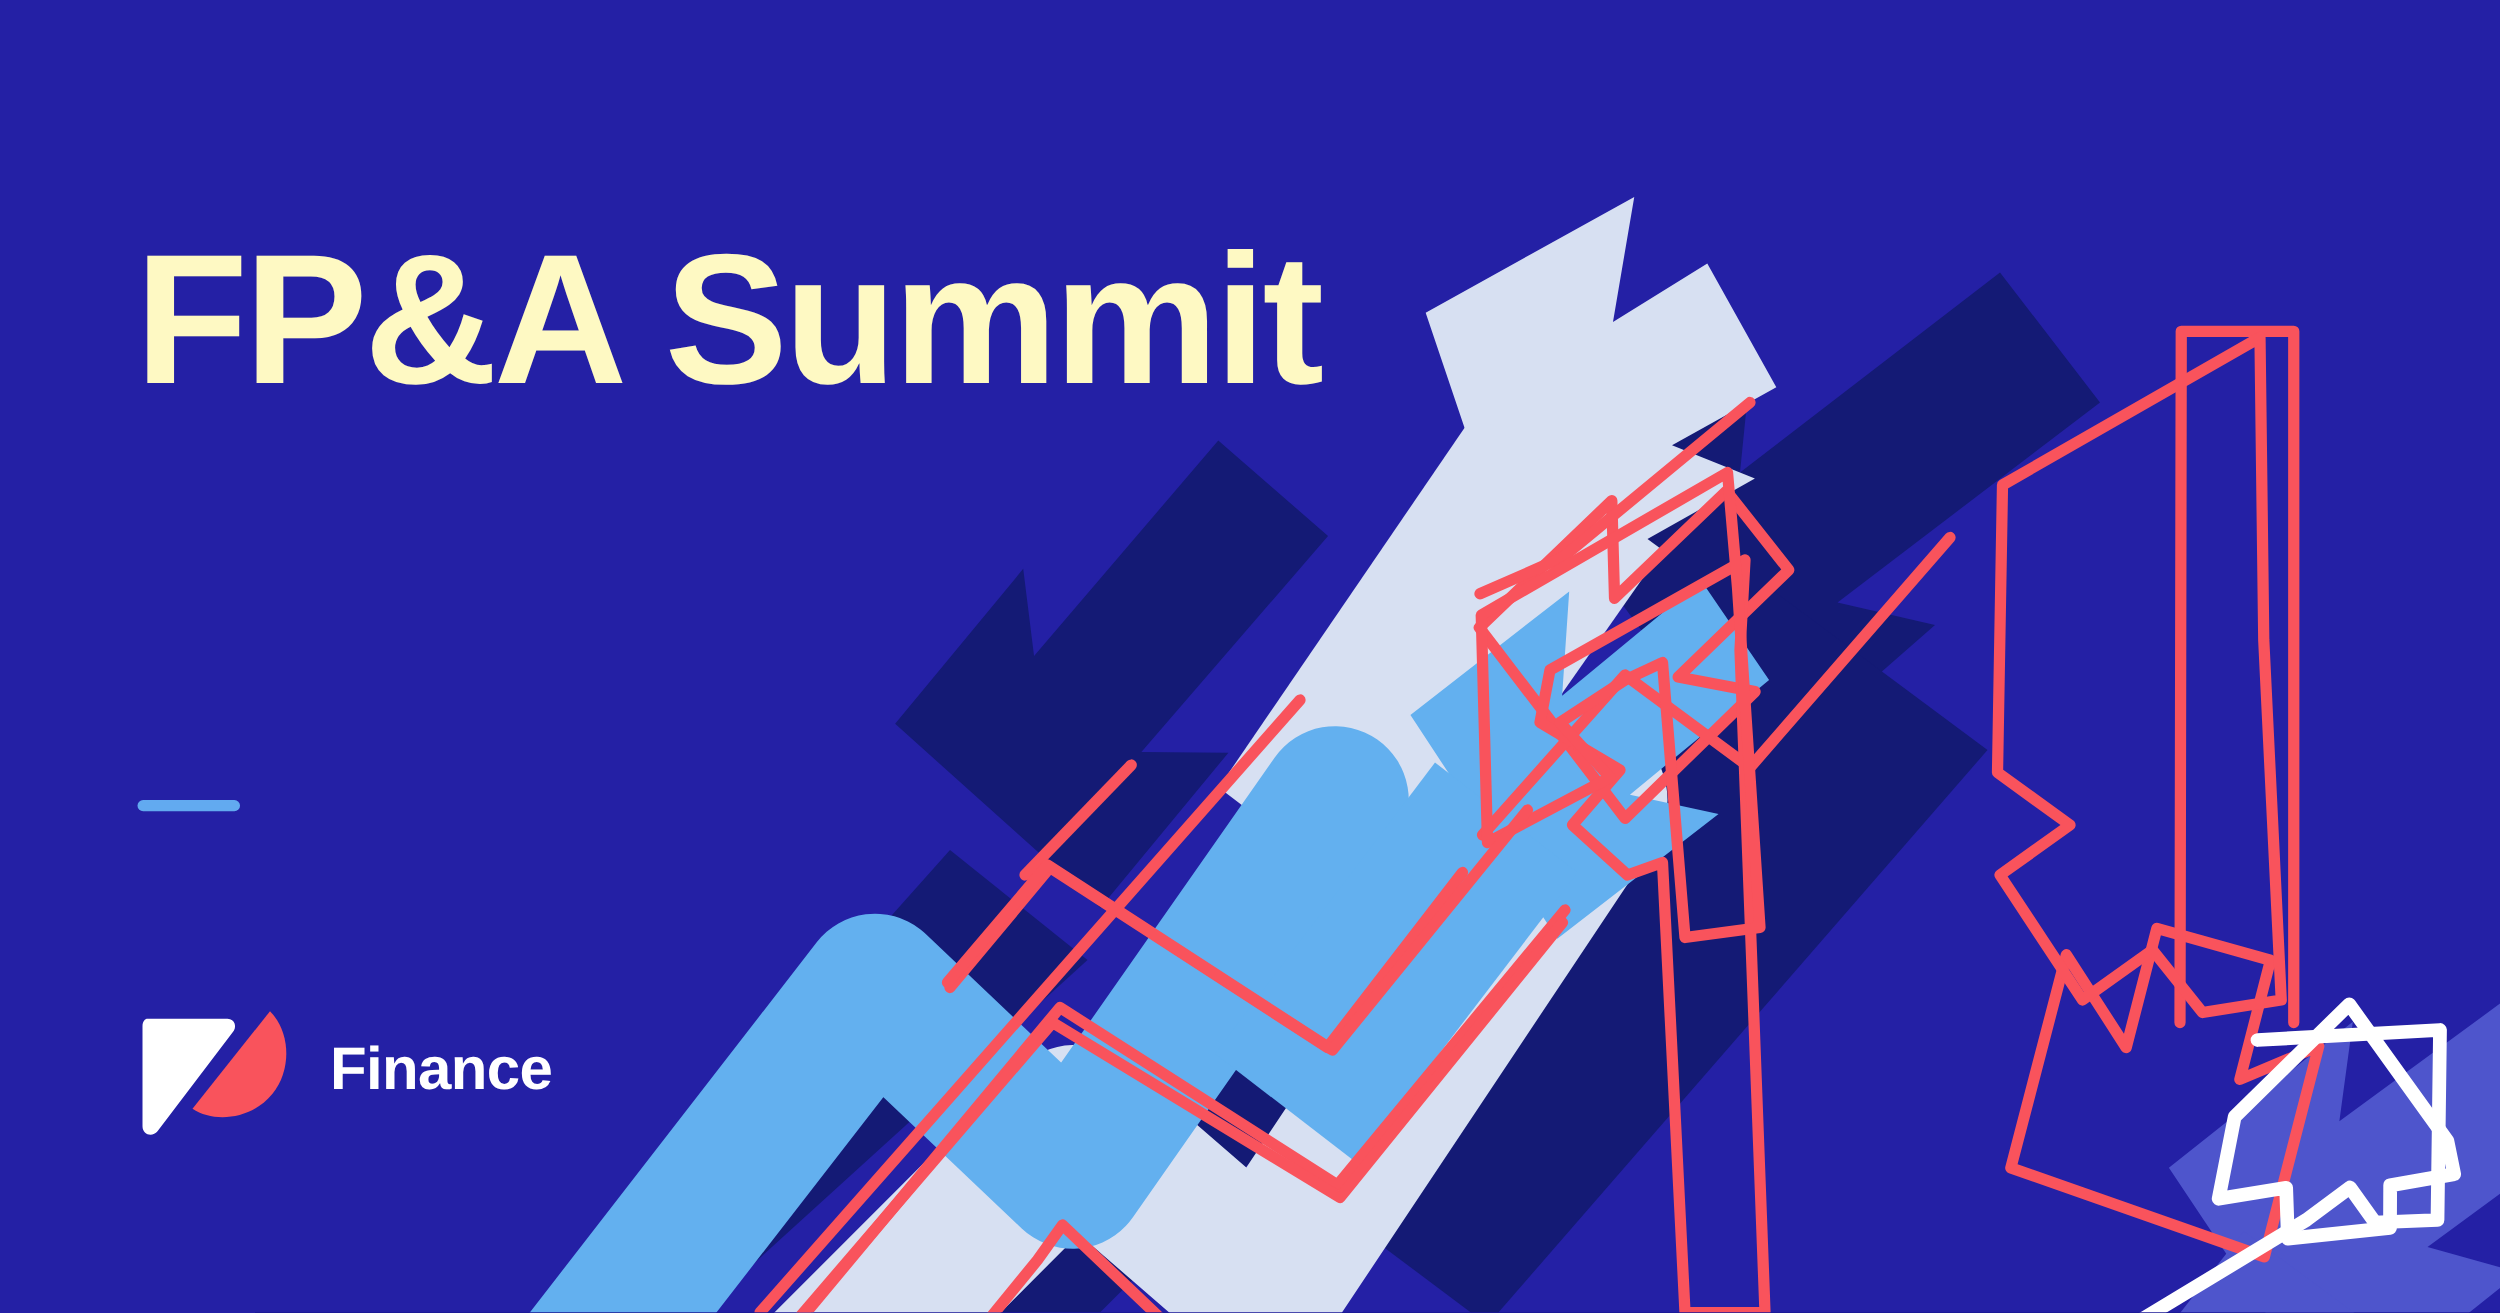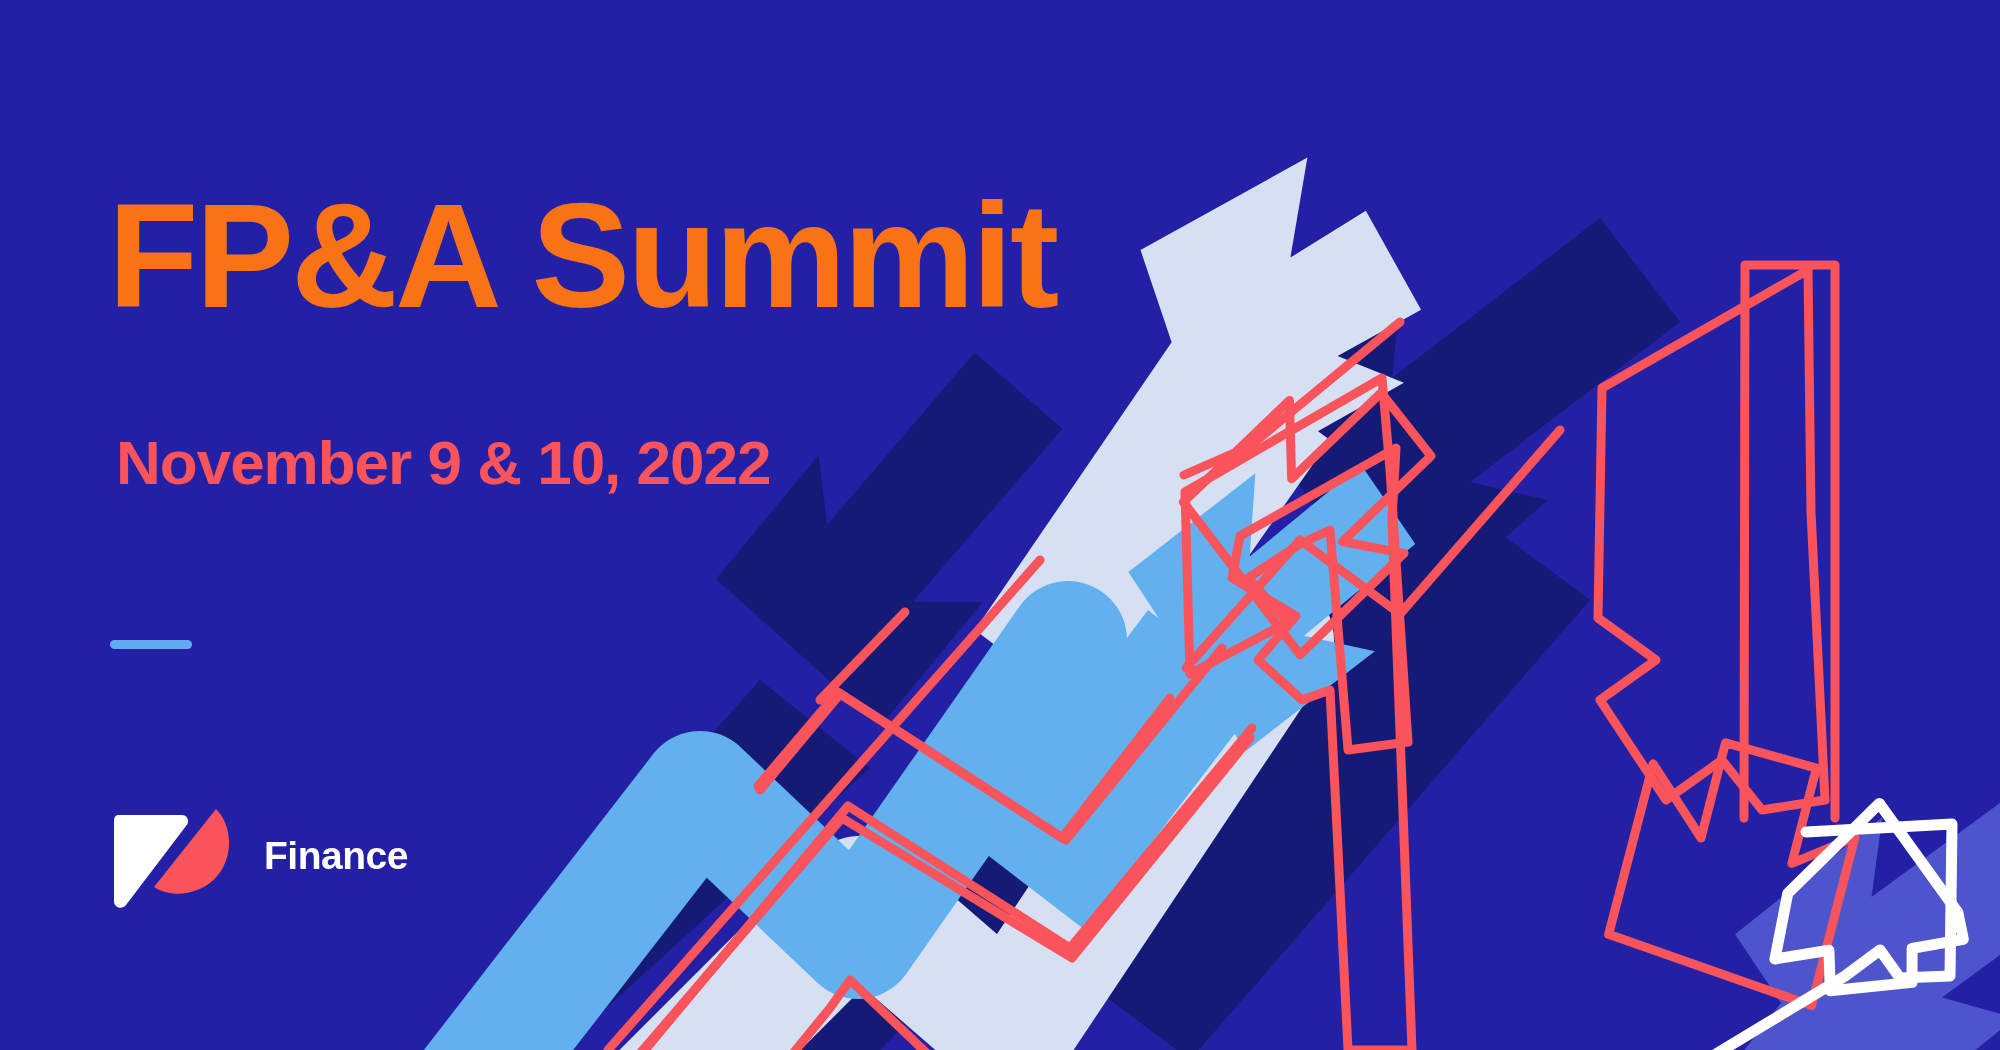--- a/index.html
+++ b/index.html
@@ -33,21 +33,21 @@
 
   .title {
     position: absolute;
     left: 108px;
     top: 182px;
     margin: 0;
     font-size: 148px;
     line-height: 1.0;
     font-weight: 700;
     letter-spacing: -3px;
-    color: #f97316;
+    color: #fef9c3;
     white-space: nowrap;
   }
   .subtitle {
     position: absolute;
     left: 116px;
     top: 432px;
     margin: 0;
     font-size: 62px;
     line-height: 1.0;
     font-weight: 700;
@@ -75,21 +75,21 @@
   .logo-mark {
     width: 128px;
     height: 122px;
     flex: 0 0 auto;
     display: block;
   }
   .logo-text {
     display: flex;
     flex-direction: column;
     color: #ffffff;
-    font-size: 39px;
+    font-size: 48px;
     font-weight: 700;
     line-height: 1.13;
     letter-spacing: -0.5px;
   }
 </style>
 </head>
 <body>
 
 <div id="banner">
 
@@ -293,21 +293,20 @@
                L 1845 976
                L 1640 1100"></path>
 
     </g>
   </svg>
 
   <div id="content">
 
     <h1 class="title">FP&amp;A Summit</h1>
 
-    <p class="subtitle">November 9 &amp; 10, 2022</p>
 
     <div class="divider"></div>
 
     <div class="logo">
 
       <svg class="logo-mark" viewBox="0 0 128 122">
 
         <path fill="#f9535c" d="M 108 14
                  C 124 30 126 60 110 80
                  C 94 100 64 104 46 92

